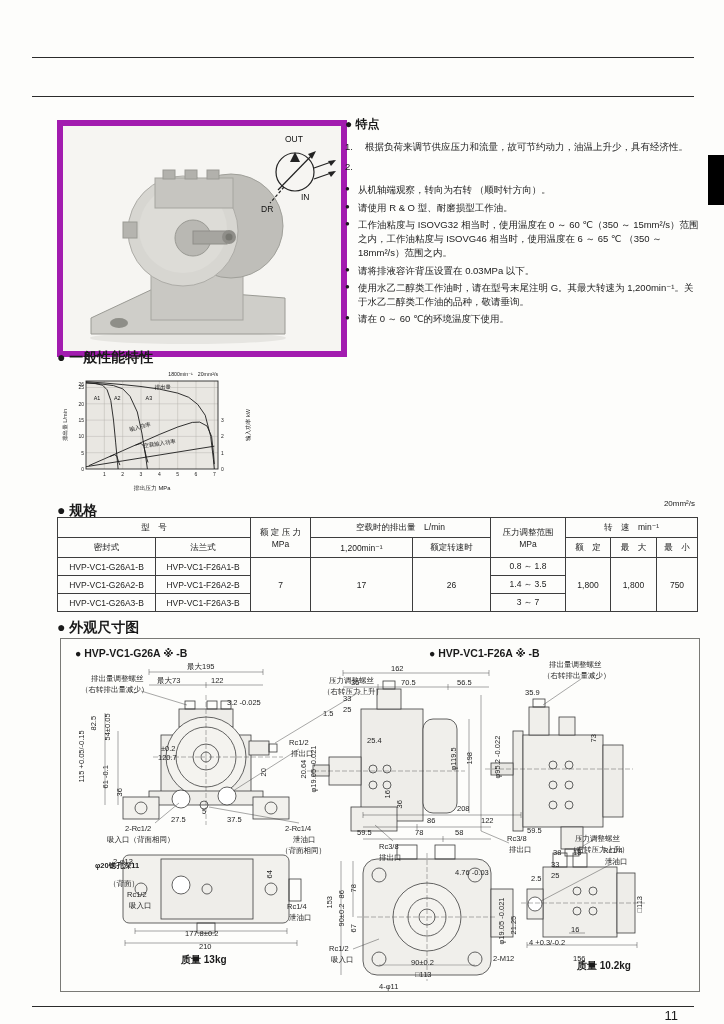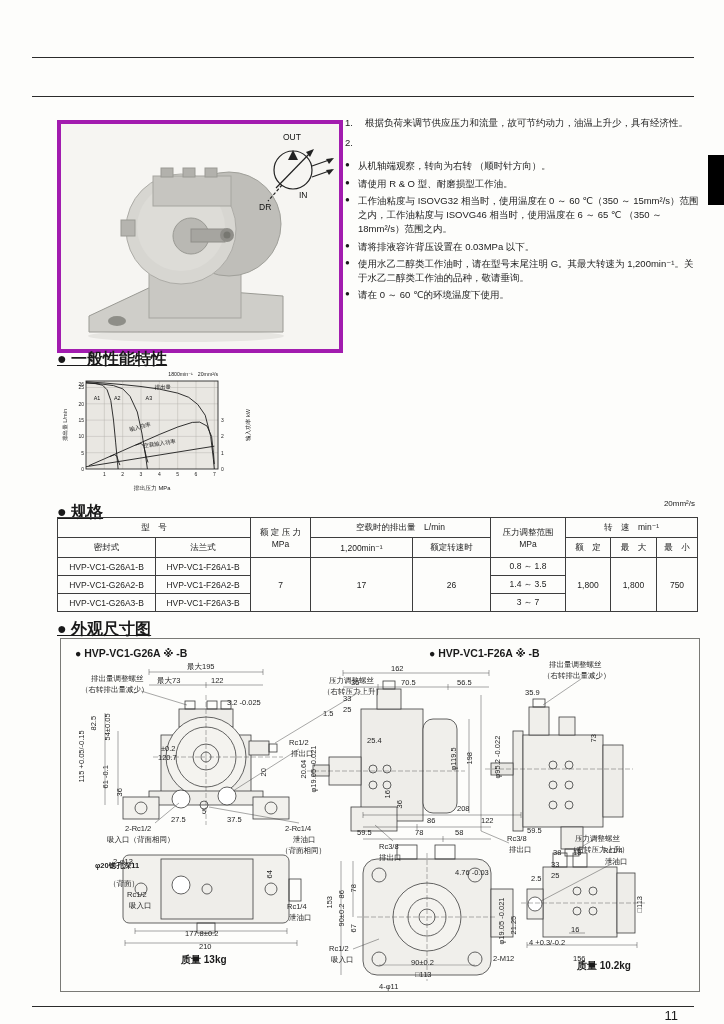--- a/index.html
+++ b/index.html
@@ -1,28 +1,28 @@
 <!DOCTYPE html>
 <html><head>
 <meta charset="utf-8">
 <style>
   html,body{margin:0;padding:0;background:#e9e9e9;}
   .page{position:relative;width:724px;height:1024px;background:#fdfdfb;overflow:hidden;
         font-family:"Liberation Sans","DejaVu Sans",sans-serif;color:#1a1a1a;}
   .rule{position:absolute;left:32px;width:662px;height:1px;background:#2b2b2b;}
   .title{position:absolute;left:55px;top:64px;font-size:15px;font-weight:bold;letter-spacing:1px;}
-  .photo-box{position:absolute;left:57px;top:120px;width:278px;height:225px;border:4px solid #a21caf;background:#f6f5f2;}
+  .photo-box{position:absolute;left:57px;top:120px;width:278px;height:225px;border:6px solid #a21caf;background:#f6f5f2;}
   .features{position:absolute;left:345px;top:116px;width:356px;}
   .features-head{font-size:12px;font-weight:bold;margin:0 0 7px 0;}
   .feat-num{display:flex;font-size:9.5px;line-height:1.55;margin-bottom:5px;}
   .feat-num .no{width:20px;flex:none;}
   .bullets{margin:9px 0 0 0;padding:0;list-style:none;font-size:9.5px;line-height:1.5;}
   .bullets li{padding-left:13px;position:relative;margin-bottom:3px;}
   .bullets li .bdot{position:absolute;left:0;top:0;font-size:8px;}
-  .sec-head{position:absolute;font-size:16px;font-weight:bold;text-decoration:underline;}
+  .sec-head{position:absolute;font-size:14px;font-weight:bold;}
   .chart-wrap{position:absolute;left:60px;top:366px;width:195px;height:130px;}
   .spec-note{position:absolute;right:29px;top:499px;font-size:8px;}
   .spec-table{position:absolute;left:57px;top:517px;border-collapse:collapse;font-size:8.5px;table-layout:fixed;}
   .spec-table th,.spec-table td{border:1px solid #3d3d3d;text-align:center;font-weight:normal;padding:0 2px;}
   .spec-table .hrow th{height:19px;}
   .spec-table .drow td{height:17px;}
   .dims-box{position:absolute;left:60px;top:638px;width:638px;height:352px;border:1px solid #7a7a76;}
   .dw-title{position:absolute;font-size:10.5px;font-weight:bold;white-space:nowrap;}
   .dim{position:absolute;font-size:7.5px;line-height:1;white-space:nowrap;color:#1e1e1e;}
   .dim.v{transform:rotate(-90deg);transform-origin:left bottom;}
@@ -73,20 +73,21 @@
           <polygon points="273,45 265,46 268,51" fill="#222" stroke="none"></polygon>
         <line x1="221" y1="61" x2="207" y2="77" stroke-dasharray="3 2"></line>
       </g>
       <text x="222" y="16" font-size="8.5" fill="#111">OUT</text>
       <text x="238" y="74" font-size="8.5" fill="#111">IN</text>
       <text x="198" y="86" font-size="8.5" fill="#111">DR</text>
     </svg>
   </div>
 
   <div class="features">
+    <div class="features-head">● 特点</div>
     <div class="feat-num">
       <span class="no">1.</span>
       <span>根据负荷来调节供应压力和流量，故可节约动力，油温上升少，具有经济性。</span>
     </div>
     <div class="feat-num">
       <span class="no">2.</span>
     </div>
     <ul class="bullets">
       <li><span class="bdot">●</span><span>从机轴端观察，转向为右转 （顺时针方向）。</span></li>
       <li><span class="bdot">●</span><span>请使用 R &amp; O 型、耐磨损型工作油。</span></li>

